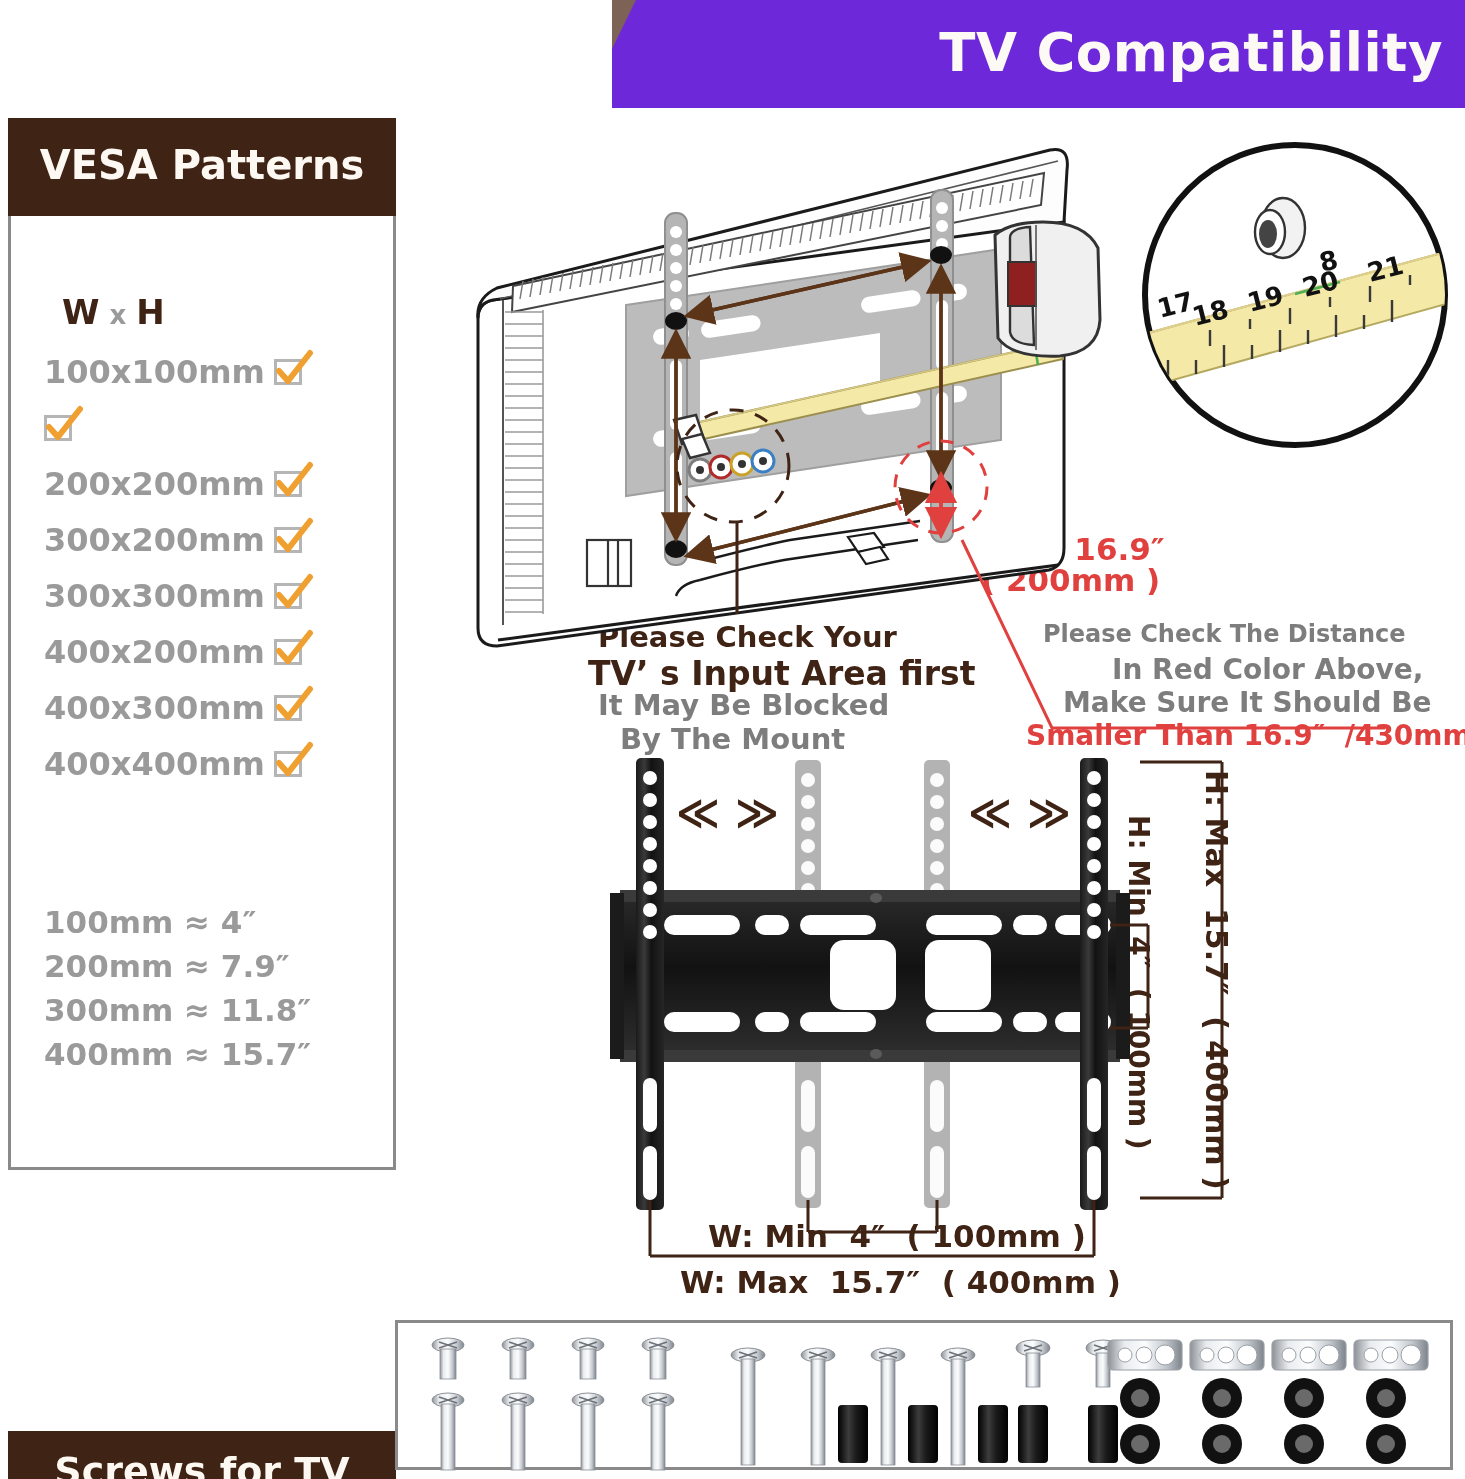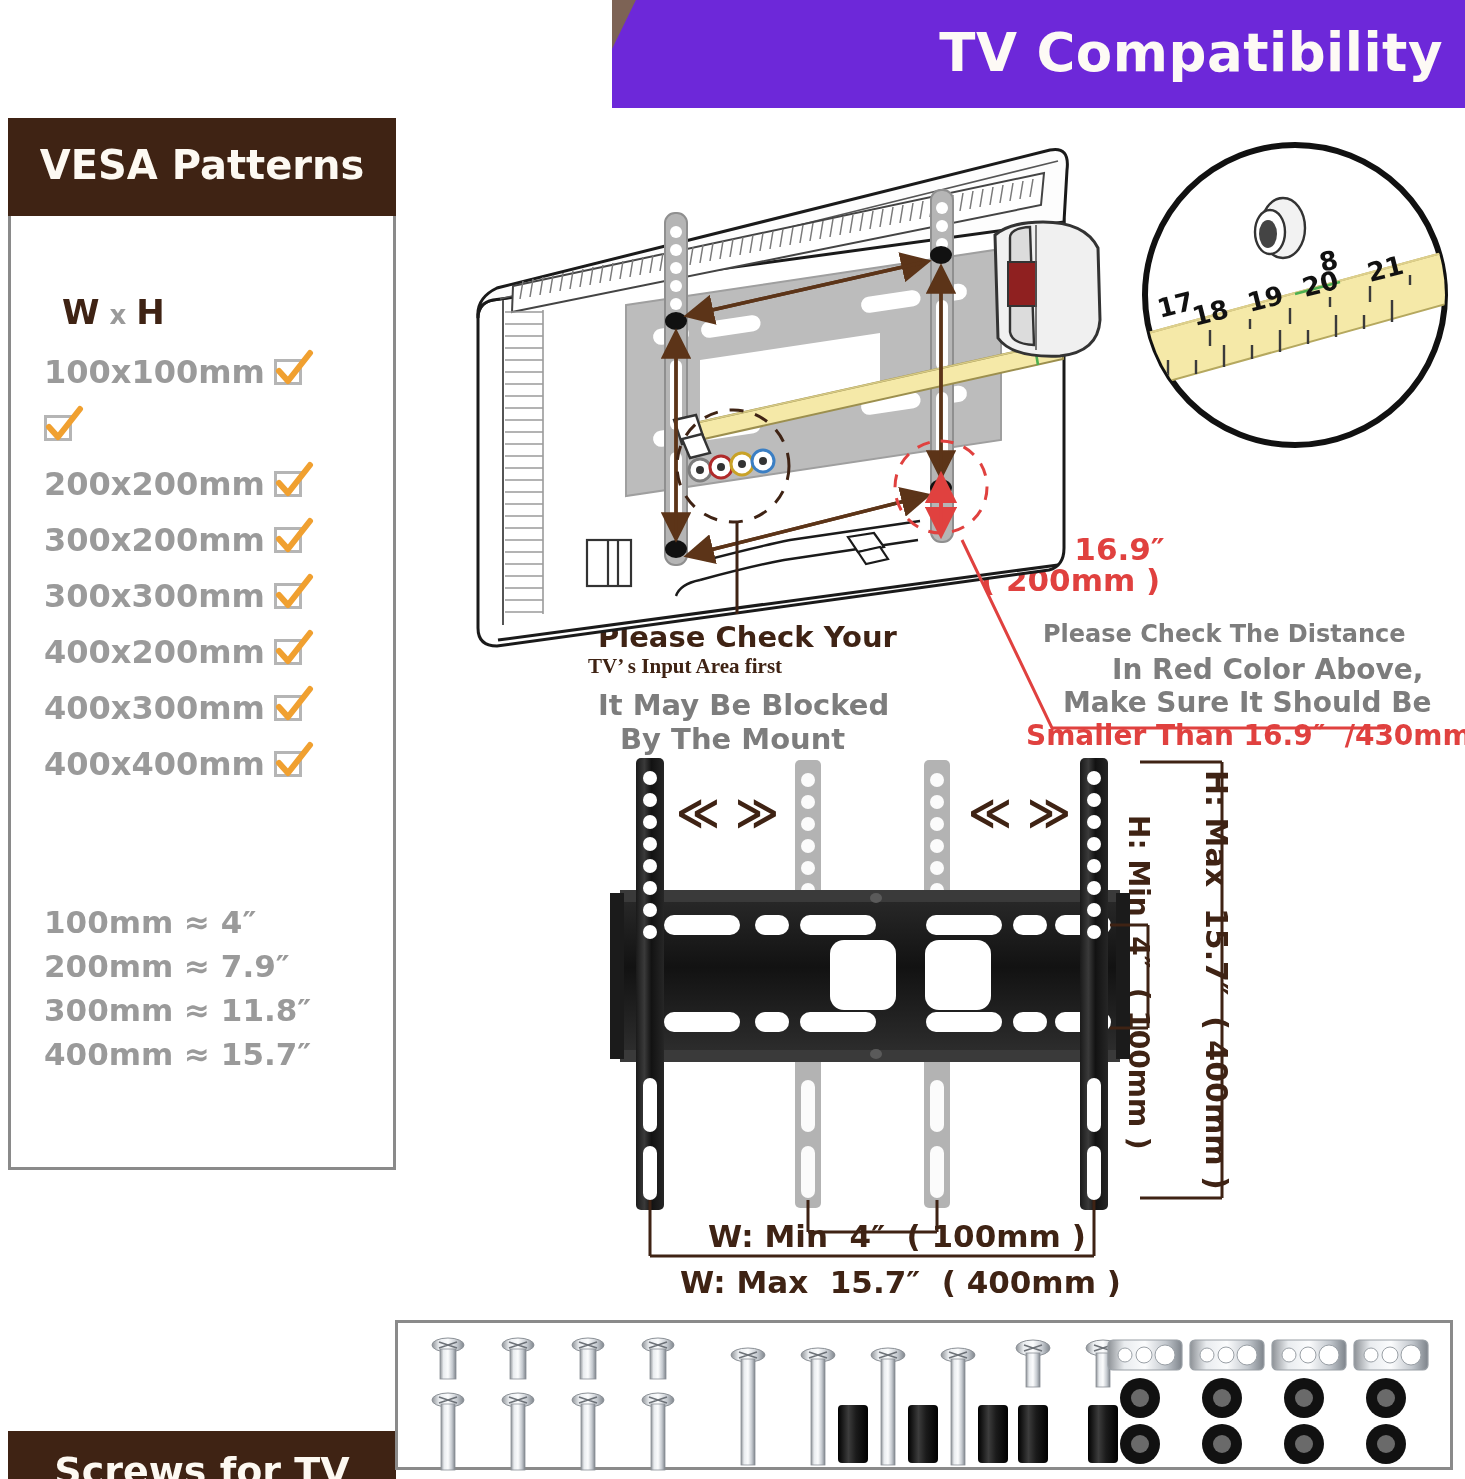--- a/index.html
+++ b/index.html
@@ -165,21 +165,21 @@
 </div>
 <div id="screws-panel"></div>
 
 <div class="tx brown b" style="left:781px;top:248px;font-size:40px;">W</div>
 <div class="tx brown b" style="left:624px;top:404px;font-size:40px;">H</div>
 
 <div class="tx red b" style="left:981px;top:531px;font-size:31px;">Max  16.9″</div>
 <div class="tx red b" style="left:981px;top:562px;font-size:31px;">( 200mm )</div>
 
 <div class="tx brown b" style="left:598px;top:620px;font-size:29px;">Please Check Your</div>
-<div class="tx brown b" style="left:588px;top:654px;font-size:21px;font-family:Liberation Serif, serif;">TV’ s Input Area first</div>
+<div class="tx brown b" style="left:588px;top:654px;font-size:33px;">TV’ s Input Area first</div>
 <div class="tx gray b" style="left:598px;top:688px;font-size:29px;">It May Be Blocked</div>
 <div class="tx gray b" style="left:620px;top:722px;font-size:29px;">By The Mount</div>
 
 <div class="tx gray b" style="left:1043px;top:620px;font-size:24px;">Please Check The Distance</div>
 <div class="tx gray b" style="left:1112px;top:653px;font-size:28px;">In Red Color Above,</div>
 <div class="tx gray b" style="left:1063px;top:686px;font-size:28px;">Make Sure It Should Be</div>
 <div class="tx red b" style="left:1026px;top:719px;font-size:28px;">Smaller Than 16.9″  /430mm</div>
 
 <div class="tx b" style="left:1170px;top:255px;font-size:22px;color:#1a1a1a;">inch</div>
 <div class="tx b" style="left:1197px;top:352px;font-size:22px;color:#1a1a1a;">cm</div>

